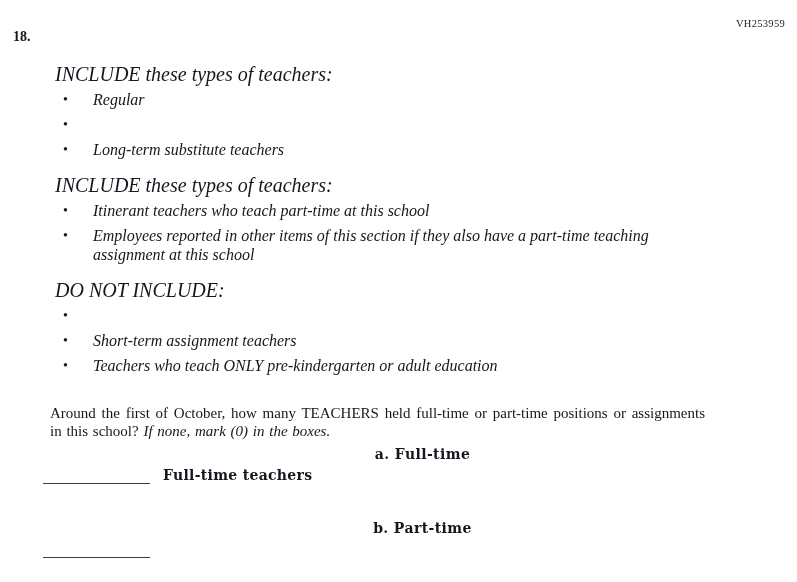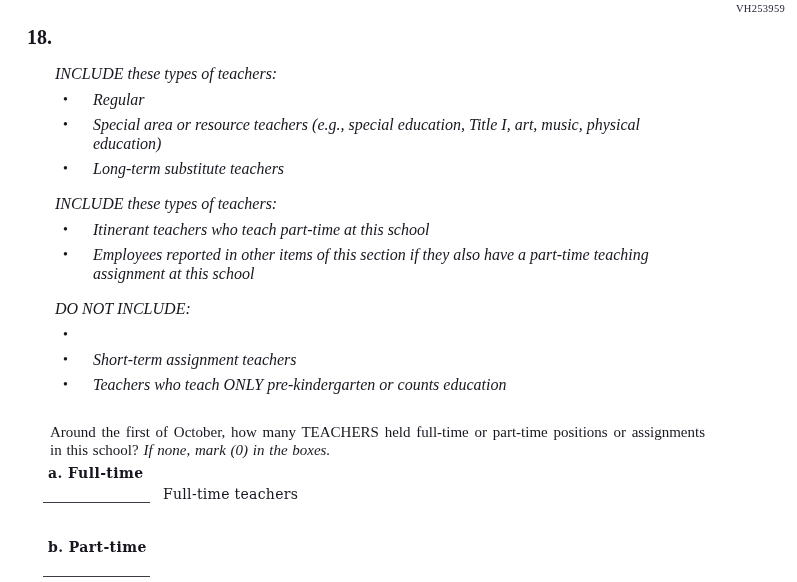--- a/index.html
+++ b/index.html
@@ -6,40 +6,40 @@
   body {
     width: 797px; height: 582px;
     background: #ffffff;
     color: #16161f;
     font-family: "Liberation Serif", serif;
     position: relative;
     overflow: hidden;
   }
   .form-code {
     position: absolute;
-    top: 3px; right: 12px;
+    top: 18px; right: 12px;
     font-size: 10.5px;
     letter-spacing: 0.3px;
     color: #1d1d2e;
   }
   
   .item-row {
     display: flex;
-    margin: 27px 0 0 27px;
-    font-size: 20px;
+    margin: 27px 0 0 13px;
+    font-size: 14px;
     line-height: 20px;
   }
   .item-number { font-weight: bold; width: 25px; flex: 0 0 25px; }
   .item-intro  { font-style: italic; }
 
   
   .sections { margin-left: 55px; }
   .section-heading {
     font-style: italic;
-    font-size: 16px;
+    font-size: 20px;
     line-height: 20px;
     margin-top: 16px;
   }
   .sections .section:first-child .section-heading { margin-top: 17px; }
   .bullet {
     display: flex;
     margin-top: 6px;
   }
   .bullet-marker {
     flex: 0 0 38px;
@@ -68,20 +68,21 @@
   .question .note { font-style: italic; }
 
   
   .answer-heading {
     margin: 6px 0 0 48px;
     font-family: "DejaVu Serif", serif;
     font-weight: bold;
     font-size: 14px;
     line-height: 17px;
     letter-spacing: 0.4px;
+    text-align: center;
   }
   .answer-group:first-of-type .answer-heading { margin-top: 20px; }
   .answer-line {
     display: flex;
     align-items: flex-end;
     margin: 4px 0 0 43px;
     height: 17px;
   }
   .blank {
     display: inline-block;
@@ -89,20 +90,21 @@
     height: 15px;
     border-bottom: 1.5px solid #3c3c44;
     font-size: 14px;
   }
   .line-label {
     margin-left: 13px;
     font-family: "DejaVu Serif", serif;
     font-size: 14px;
     line-height: 17px;
     letter-spacing: 0.3px;
+    font-weight: bold;
   }
   .answer-group.second .answer-heading { margin-top: 36px; }
 </style>
 </head>
 <body>
 
 <div class="form-code">VH253959</div>
 
 <div class="item-row">
   <span class="item-number">18.</span>
@@ -111,21 +113,20 @@
 <div class="sections">
 
   <div class="section">
     <div class="section-heading">INCLUDE these types of teachers:</div>
     <div class="bullet">
       <span class="bullet-marker">•</span>
       <span class="bullet-text">Regular</span>
     </div>
     <div class="bullet">
       <span class="bullet-marker">•</span>
-      <span class="bullet-text">Special area or resource teachers (e.g., special education, Title I, art, music, physical education)</span>
     </div>
     <div class="bullet">
       <span class="bullet-marker">•</span>
       <span class="bullet-text">Long-term substitute teachers</span>
     </div>
   </div>
 
   <div class="section">
     <div class="section-heading">INCLUDE these types of teachers:</div>
     <div class="bullet">
@@ -142,21 +143,21 @@
     <div class="section-heading">DO NOT INCLUDE:</div>
     <div class="bullet">
       <span class="bullet-marker">•</span>
     </div>
     <div class="bullet">
       <span class="bullet-marker">•</span>
       <span class="bullet-text">Short-term assignment teachers</span>
     </div>
     <div class="bullet">
       <span class="bullet-marker">•</span>
-      <span class="bullet-text">Teachers who teach ONLY pre-kindergarten or counts education</span>
+      <span class="bullet-text">Teachers who teach ONLY pre-kindergarten or adult education</span>
     </div>
   </div>
 
 </div>
 
 <p class="question"><span>Around the first of October, how many TEACHERS held full-time or part-time positions or assignments in this school?</span> <span class="note">If none, mark (0) in the boxes.</span></p>
 
 <div class="answer-group">
   <div class="answer-heading">a. Full-time</div>
   <div class="answer-line">

